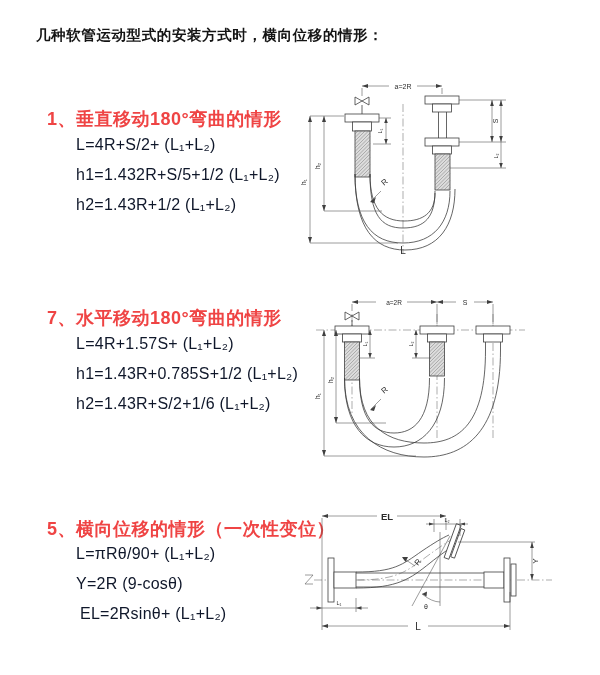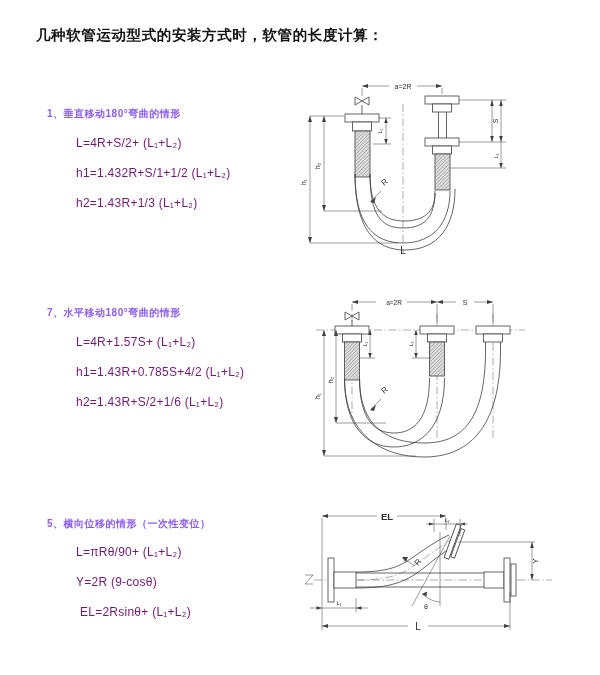--- a/index.html
+++ b/index.html
@@ -1,48 +1,48 @@
 <!DOCTYPE html>
 <html><head>
 <meta charset="utf-8">
 <style>
   html,body{margin:0;padding:0;background:#fff;}
   .page{position:relative;width:600px;height:675px;background:#ffffff;overflow:hidden;
         font-family:"Liberation Sans","DejaVu Sans",sans-serif;color:#1b1b1b;}
   .page-title{position:absolute;left:36px;top:26px;font-size:14.5px;font-weight:700;
               color:#141414;letter-spacing:.6px;white-space:nowrap;}
-  .sec-heading{position:absolute;font-size:10px;font-weight:700;color:#8b5cf6;
+  .sec-heading{position:absolute;font-size:18px;font-weight:700;color:#ef4444;
                letter-spacing:.5px;white-space:nowrap;}
-  .formula{position:absolute;font-size:12px;font-weight:400;color:#701a75;
+  .formula{position:absolute;font-size:16px;font-weight:400;color:#0f172a;
            letter-spacing:.25px;white-space:nowrap;}
   .diagram{position:absolute;}
   .obj{stroke:#3f3f3f;stroke-width:.8;fill:none;}
   rect.obj{fill:#ffffff;}
   .dim{stroke:#4c4c4c;stroke-width:.55;fill:none;}
   .cl{stroke:#5a5a5a;stroke-width:.5;fill:none;stroke-dasharray:8 2.5 1.5 2.5;}
   .arw{fill:#3f3f3f;stroke:none;}
   .hatch{fill:#dcdcdc;stroke:#3f3f3f;stroke-width:.8;}
   .hline{stroke:#6b6b6b;stroke-width:.45;}
   .diagram text{fill:#2d2d2d;font-family:"Liberation Sans","DejaVu Sans",sans-serif;}
 </style>
 </head>
 <body>
 
 <div class="page">
 
-  <div class="page-title">几种软管运动型式的安装方式时，软管的长度计算：</div>
+  <div class="page-title">几种软管运动型式的安装方式时，横向位移的情形：</div>
 
   <div class="sec-heading" style="left:47px;top:107px">1、垂直移动180°弯曲的情形</div>
   <div class="formula" style="left:76px;top:136px">L=4R+S/2+ (L₁+L₂)</div>
-  <div class="formula" style="left:76px;top:166px">h1=1.432R+S/1+1/2 (L₁+L₂)</div>
-  <div class="formula" style="left:76px;top:196px">h2=1.43R+1/3 (L₁+L₂)</div>
+  <div class="formula" style="left:76px;top:166px">h1=1.432R+S/5+1/2 (L₁+L₂)</div>
+  <div class="formula" style="left:76px;top:196px">h2=1.43R+1/2 (L₁+L₂)</div>
 
   <div class="sec-heading" style="left:47px;top:306px">7、水平移动180°弯曲的情形</div>
   <div class="formula" style="left:76px;top:335px">L=4R+1.57S+ (L₁+L₂)</div>
-  <div class="formula" style="left:76px;top:365px">h1=1.43R+0.785S+4/2 (L₁+L₂)</div>
+  <div class="formula" style="left:76px;top:365px">h1=1.43R+0.785S+1/2 (L₁+L₂)</div>
   <div class="formula" style="left:76px;top:395px">h2=1.43R+S/2+1/6 (L₁+L₂)</div>
 
   <div class="sec-heading" style="left:47px;top:517px">5、横向位移的情形（一次性变位）</div>
   <div class="formula" style="left:76px;top:545px">L=πRθ/90+ (L₁+L₂)</div>
   <div class="formula" style="left:76px;top:575px">Y=2R (9-cosθ)</div>
   <div class="formula" style="left:80px;top:605px">EL=2Rsinθ+ (L₁+L₂)</div>
 
   <svg class="diagram" style="left:296px;top:70px" width="240" height="188" viewBox="0 0 240 188">
     <line class="cl" x1="107" y1="34" x2="107" y2="183"></line>
 

